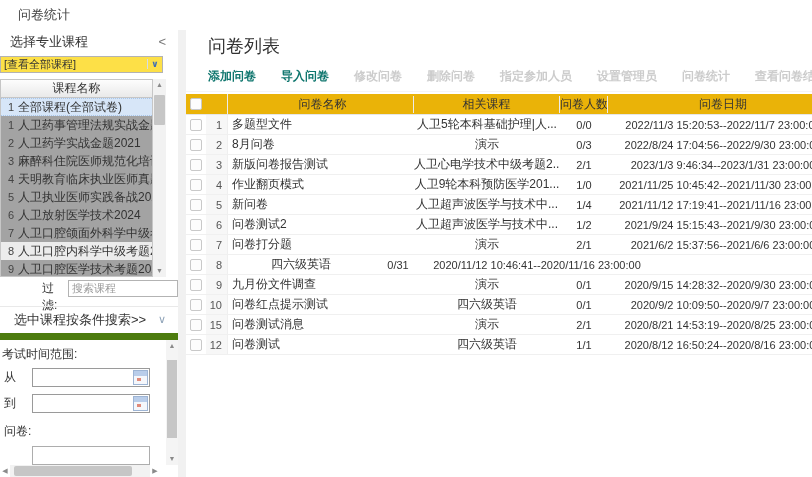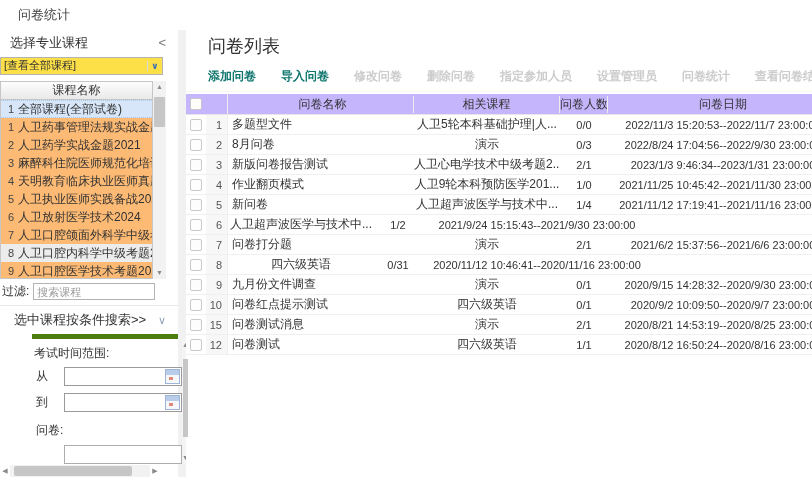--- a/index.html
+++ b/index.html
@@ -15,45 +15,45 @@
   .sidebar { width:178px; background:#fff; display:flex; flex-direction:column; flex:none; }
   .side-header { height:28px; display:flex; justify-content:space-between; align-items:center; padding:0 12px 0 10px; }
   .side-header-title { font-size:13px; color:#333; }
   .collapse-icon { color:#777; font-size:13px; cursor:pointer; }
 
   .dropdown { margin:2px 0 6px 0; width:163px; height:19px; border:1px solid #b3b3b3; background:#fde047; display:flex; align-items:center; }
   .dropdown-value { flex:1; font-size:11px; color:#333; padding-left:3px; white-space:nowrap; overflow:hidden; }
   .dropdown-arrow { width:15px; text-align:center; color:#3f6fb5; font-size:9px; font-weight:bold; border-left:1px solid #d5dce6; }
 
   .course-list-wrap { display:flex; height:198px; }
-  .course-table { width:153px; border:1px solid #c6c6c6; overflow:hidden; background:#fdba74; }
+  .course-table { width:153px; border:1px solid #c6c6c6; overflow:hidden; background:#a3a3a3; }
   .course-list-header { height:18px; line-height:17px; text-align:center; background:linear-gradient(#fdfdfd,#e9e9e9); border-bottom:1px solid #c6c6c6; color:#333; font-size:12px; }
   .course-row { display:flex; height:18px; line-height:18px; align-items:center; white-space:nowrap; cursor:pointer; }
   .course-row.selected { background:#d7e6f8; border-top:1px dotted #a8c6ea; border-bottom:1px dotted #a8c6ea; }
   .course-row.hover { background:#ececec; }
   .c-num { width:17px; flex:none; text-align:right; padding-right:4px; color:#444; font-size:11px; }
   .c-name { font-size:12px; color:#333; overflow:hidden; }
 
   .vscroll { width:13px; background:#f2f2f2; display:flex; flex-direction:column; align-items:center; }
   .vscroll .arr { height:12px; line-height:12px; font-size:7px; color:#8a8a8a; width:100%; text-align:center; }
   .vscroll .track { flex:1; width:100%; position:relative; }
   .vscroll .thumb { position:absolute; left:1px; right:1px; background:#c6c6c6; border-radius:1px; }
   .list-thumb { top:4px; height:30px; }
   .form-thumb { top:8px; height:78px; }
 
-  .filter-row { display:flex; align-items:center; height:22px; margin-top:3px; }
+  .filter-row { display:flex; height:22px; margin-top:3px;margin-left:40px; }
   .filter-label { font-size:12px; color:#333; padding:0 4px 0 2px; }
-  .filter-input { width:122px; height:17px; border:1px solid #b3b3b3; font-size:11px; padding:0 3px; color:#333; font-family:inherit; }
+  .filter-input { width:110px; height:17px; border:1px solid #b3b3b3; font-size:11px; padding:0 3px; color:#333; font-family:inherit; }
   .filter-input::placeholder { color:#9a9a9a; }
 
   .adv-header { height:32px; display:flex; justify-content:space-between; align-items:center; padding:0 12px 0 14px; border-top:1px solid #e9e9e9; margin-top:4px; }
   .adv-title { font-size:13px; color:#333; }
   .chevron-down { color:#8fa3b8; font-size:11px; }
 
-  .form-area { flex:1; border-top:5px solid #4d7c0f; display:flex;margin-left:32px; }
+  .form-area { flex:1; border-top:7px solid #4d7c0f; display:flex; }
   .form-fields { flex:1; padding:6px 0 0 2px; }
   .form-label { font-size:12px; color:#333; margin-bottom:5px; }
   .date-row { display:flex; align-items:center; margin-bottom:7px; }
   .date-row-label { width:30px; padding-left:2px; font-size:12px; color:#333; }
   .date-input { width:118px; height:19px; border:1px solid #9a9a9a; background:#fff; position:relative; }
   .cal-btn { position:absolute; right:1px; top:1px; width:15px; height:15px; border:1px solid #9db4d4; background:linear-gradient(#b9cdea 0 5px,#f5f7fb 5px); cursor:pointer; }
   .cal-btn::after { content:""; position:absolute; left:3px; top:7px; width:4px; height:3px; background:#e08a7a; }
   .q-label { margin:10px 0 6px 2px; }
   .q-input { width:118px; height:19px; border:1px solid #adadad; margin-left:30px; font-family:inherit; }
 
@@ -67,21 +67,21 @@
   
   .main { flex:1; background:#fff; margin-left:8px; display:flex; flex-direction:column; overflow:hidden; }
   .main-header { height:32px; display:flex; align-items:center; padding-left:22px; }
   .main-title { font-size:18px; color:#333; }
   .toolbar { height:30px; display:flex; align-items:center; padding-left:22px; gap:25px; white-space:nowrap; border-bottom:1px solid #f5f5f5; }
   .tb-item { font-size:12px; font-weight:bold; color:#0f766e; cursor:pointer; flex:none; }
   .tb-item.disabled { color:#ccc; cursor:default; }
 
   .grid { margin-top:2px; }
   .grid-row { display:flex; align-items:center; height:20px; border-bottom:1px solid #f0f0f0; }
-  .grid-head { height:21px; background:#c4b5fd; border-bottom:1px solid #e6e6e6; color:#555;font-family:Liberation Mono, monospace; }
+  .grid-head { height:21px; background:#eab308; border-bottom:1px solid #e6e6e6; color:#555;font-family:Liberation Mono, monospace; }
   .cell { flex:none; overflow:hidden; white-space:nowrap; }
   .col-chk { width:20px; display:flex; justify-content:center; align-items:center; align-self:stretch; }
   .col-num { width:22px; text-align:right; padding-right:5px; font-size:11px; color:#555; background:#f7f7f7; align-self:stretch; line-height:20px; border-right:1px solid #efefef; }
   .grid-head .col-num { background:transparent; border-right:1px solid #ececec; }
   .col-name { width:186px; padding-left:4px; font-size:12px; color:#333; border-right:1px solid transparent; }
   .col-course { width:146px; text-align:center; font-size:12px; color:#333; }
   .col-count { width:48px; text-align:center; font-size:11px; color:#333; }
   .col-date { width:230px; text-align:center; font-size:11px; color:#333; }
   .grid-head .cell { font-size:12px; }
   .grid-head .col-name, .grid-head .col-course, .grid-head .col-count { text-align:center; border-right:1px solid #ececec; }
@@ -284,20 +284,21 @@
         <span class="cell col-name">新问卷</span>
         <span class="cell col-course">人卫超声波医学与技术中...</span>
         <span class="cell col-count">1/4</span>
         <span class="cell col-date">2021/11/12 17:19:41--2021/11/16 23:00:00</span>
       </div>
         <div class="grid-row" style="">
         <span class="cell col-chk">
             <span class="checkbox"></span>
           </span>
         <span class="cell col-num">6</span>
+        <span class="cell col-name">问卷测试2</span>
         <span class="cell col-course">人卫超声波医学与技术中...</span>
         <span class="cell col-count">1/2</span>
         <span class="cell col-date">2021/9/24 15:15:43--2021/9/30 23:00:00</span>
       </div>
         <div class="grid-row" style="">
         <span class="cell col-chk">
             <span class="checkbox"></span>
           </span>
         <span class="cell col-num">7</span>
         <span class="cell col-name">问卷打分题</span>

